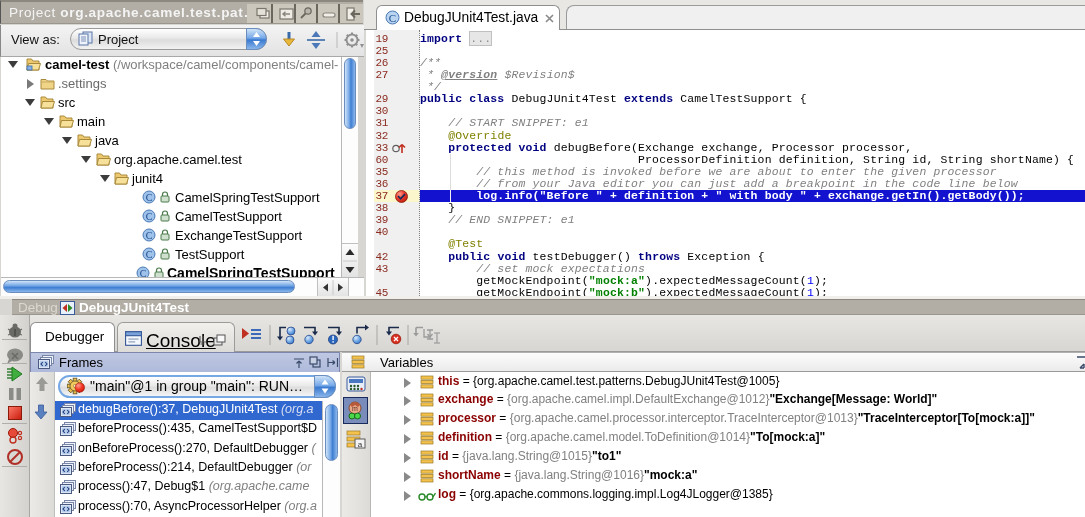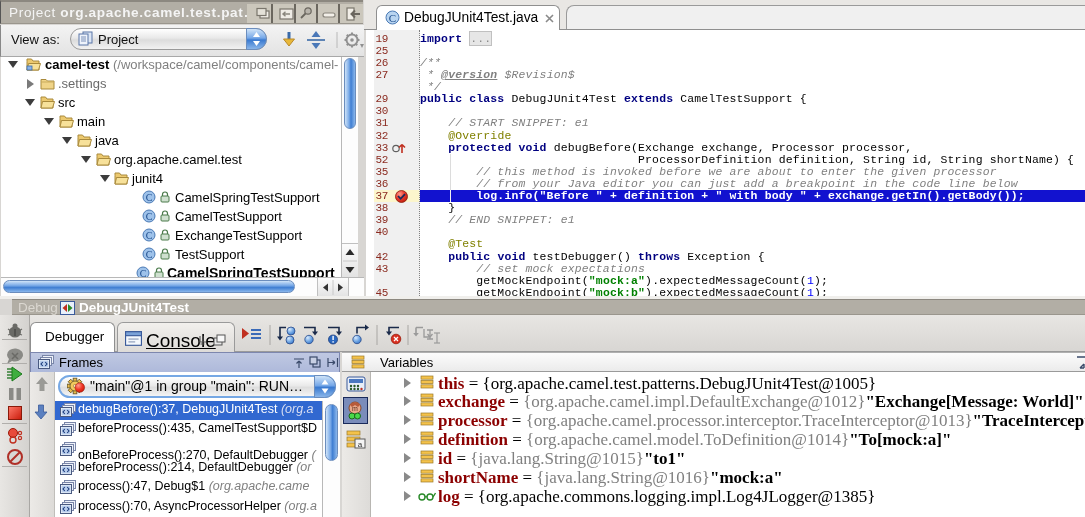--- a/index.html
+++ b/index.html
@@ -44,21 +44,21 @@
     background:linear-gradient(#e8e6e3,#d8d6d3);border-bottom:1px solid #9a9a9a;box-sizing:border-box;}
   #ltb{left:0;top:315px;width:29px;height:202px;background:linear-gradient(90deg,#e8e6e3,#d4d2cf);border-right:1px solid #a9a7a4;}
   #frames-hdr{left:30px;top:352px;width:310px;height:28px;
     background:linear-gradient(#bfc8e2,#a8b4d8);border:1px solid #7d87ae;box-sizing:border-box;}
   #vars-hdr{left:342px;top:352px;width:743px;height:20px;
     background:linear-gradient(#fcfcfc,#ebebeb);border-top:1px solid #b0b0b0;border-bottom:1px solid #9a9a9a;box-sizing:border-box;}
   #frames-body{left:30px;top:372px;width:310px;height:145px;background:#fff;}
   #vars-body{left:342px;top:372px;width:743px;height:145px;background:#fff;}
   .fs{font-size:12.5px;}
   .vrow{left:28px;width:715px;height:18.9px;white-space:nowrap;}
-  .vtx{font-size:17px;color:#000;font-family:Liberation Serif, serif;}
+  .vtx{font-size:12px;color:#000;}
   .vn{color:#8b0000;}
   .vtri{position:absolute;left:34px;top:5px;width:0;height:0;border-top:5px solid transparent;border-bottom:5px solid transparent;border-left:7px solid #8a8a8a;}
 </style>
 </head>
 <body>
 <div id="root">
   <div id="pp-header" class="abs">
     <div class="abs" id="pp-title">Project <b>org.apache.camel.test.pat…</b></div>
     <div class="abs" style="left:246px;top:2px;width:116px;height:19px;background:#cbc7bc;"></div>
     <svg class="abs" style="left:246px;top:2px;" width="116" height="19" viewBox="0 0 116 19">
@@ -317,21 +317,21 @@
     <div class="lnum" style="top:1.70px;text-align:right;width:14px;">19</div>
     <div class="lnum" style="top:13.80px;text-align:right;width:14px;">25</div>
     <div class="lnum" style="top:25.90px;text-align:right;width:14px;">26</div>
     <div class="lnum" style="top:38.00px;text-align:right;width:14px;">27</div>
     <div class="lnum" style="top:34px;text-align:right;width:14px;padding-left:16px;">28</div>
     <div class="lnum" style="top:62.20px;text-align:right;width:14px;">29</div>
     <div class="lnum" style="top:74.30px;text-align:right;width:14px;">30</div>
     <div class="lnum" style="top:86.40px;text-align:right;width:14px;">31</div>
     <div class="lnum" style="top:98.50px;text-align:right;width:14px;">32</div>
     <div class="lnum" style="top:110.60px;text-align:right;width:14px;">33</div>
-    <div class="lnum" style="top:122.70px;text-align:right;width:14px;">52</div>
+    <div class="lnum" style="top:122.70px;text-align:right;width:14px;">60</div>
     <div class="lnum" style="top:134.80px;text-align:right;width:14px;">35</div>
     <div class="lnum" style="top:146.90px;text-align:right;width:14px;">36</div>
     <div class="lnum" style="top:159.00px;text-align:right;width:14px;">37</div>
     <div class="lnum" style="top:171.10px;text-align:right;width:14px;">38</div>
     <div class="lnum" style="top:183.20px;text-align:right;width:14px;">39</div>
     <div class="lnum" style="top:195.30px;text-align:right;width:14px;">40</div>
     <div class="lnum" style="top:207.40px;text-align:right;width:14px;padding-left:32px;">41</div>
     <div class="lnum" style="top:219.50px;text-align:right;width:14px;">42</div>
     <div class="lnum" style="top:231.60px;text-align:right;width:14px;">43</div>
     <div class="lnum" style="top:243.70px;width:14px;padding-left:20px;">44</div>
@@ -580,21 +580,21 @@
     <div class="abs fs" style="left:28px;top:48.3px;width:278px;height:19.3px;white-space:nowrap;">
       <svg class="abs" style="left:2px;top:2px" width="16" height="14">
           <use href="#frame-ic"></use>
         </svg>
       <span class="abs" style="left:20px;top:1px;">beforeProcess():435, CamelTestSupport$D</span>
     </div>
     <div class="abs fs" style="left:28px;top:67.6px;width:278px;height:19.3px;white-space:nowrap;">
       <svg class="abs" style="left:2px;top:2px" width="16" height="14">
           <use href="#frame-ic"></use>
         </svg>
-      <span class="abs" style="left:20px;top:8px;">onBeforeProcess():270, DefaultDebugger <i class="gray">(</i></span>
+      <span class="abs" style="left:20px;top:1px;">onBeforeProcess():270, DefaultDebugger <i class="gray">(</i></span>
     </div>
     <div class="abs fs" style="left:28px;top:86.9px;width:278px;height:19.3px;white-space:nowrap;">
       <svg class="abs" style="left:2px;top:2px" width="16" height="14">
           <use href="#frame-ic"></use>
         </svg>
       <span class="abs" style="left:20px;top:1px;">beforeProcess():214, DefaultDebugger <i class="gray">(or</i></span>
     </div>
     <div class="abs fs" style="left:28px;top:106.2px;width:278px;height:19.3px;white-space:nowrap;">
       <svg class="abs" style="left:2px;top:2px" width="16" height="14">
           <use href="#frame-ic"></use>

